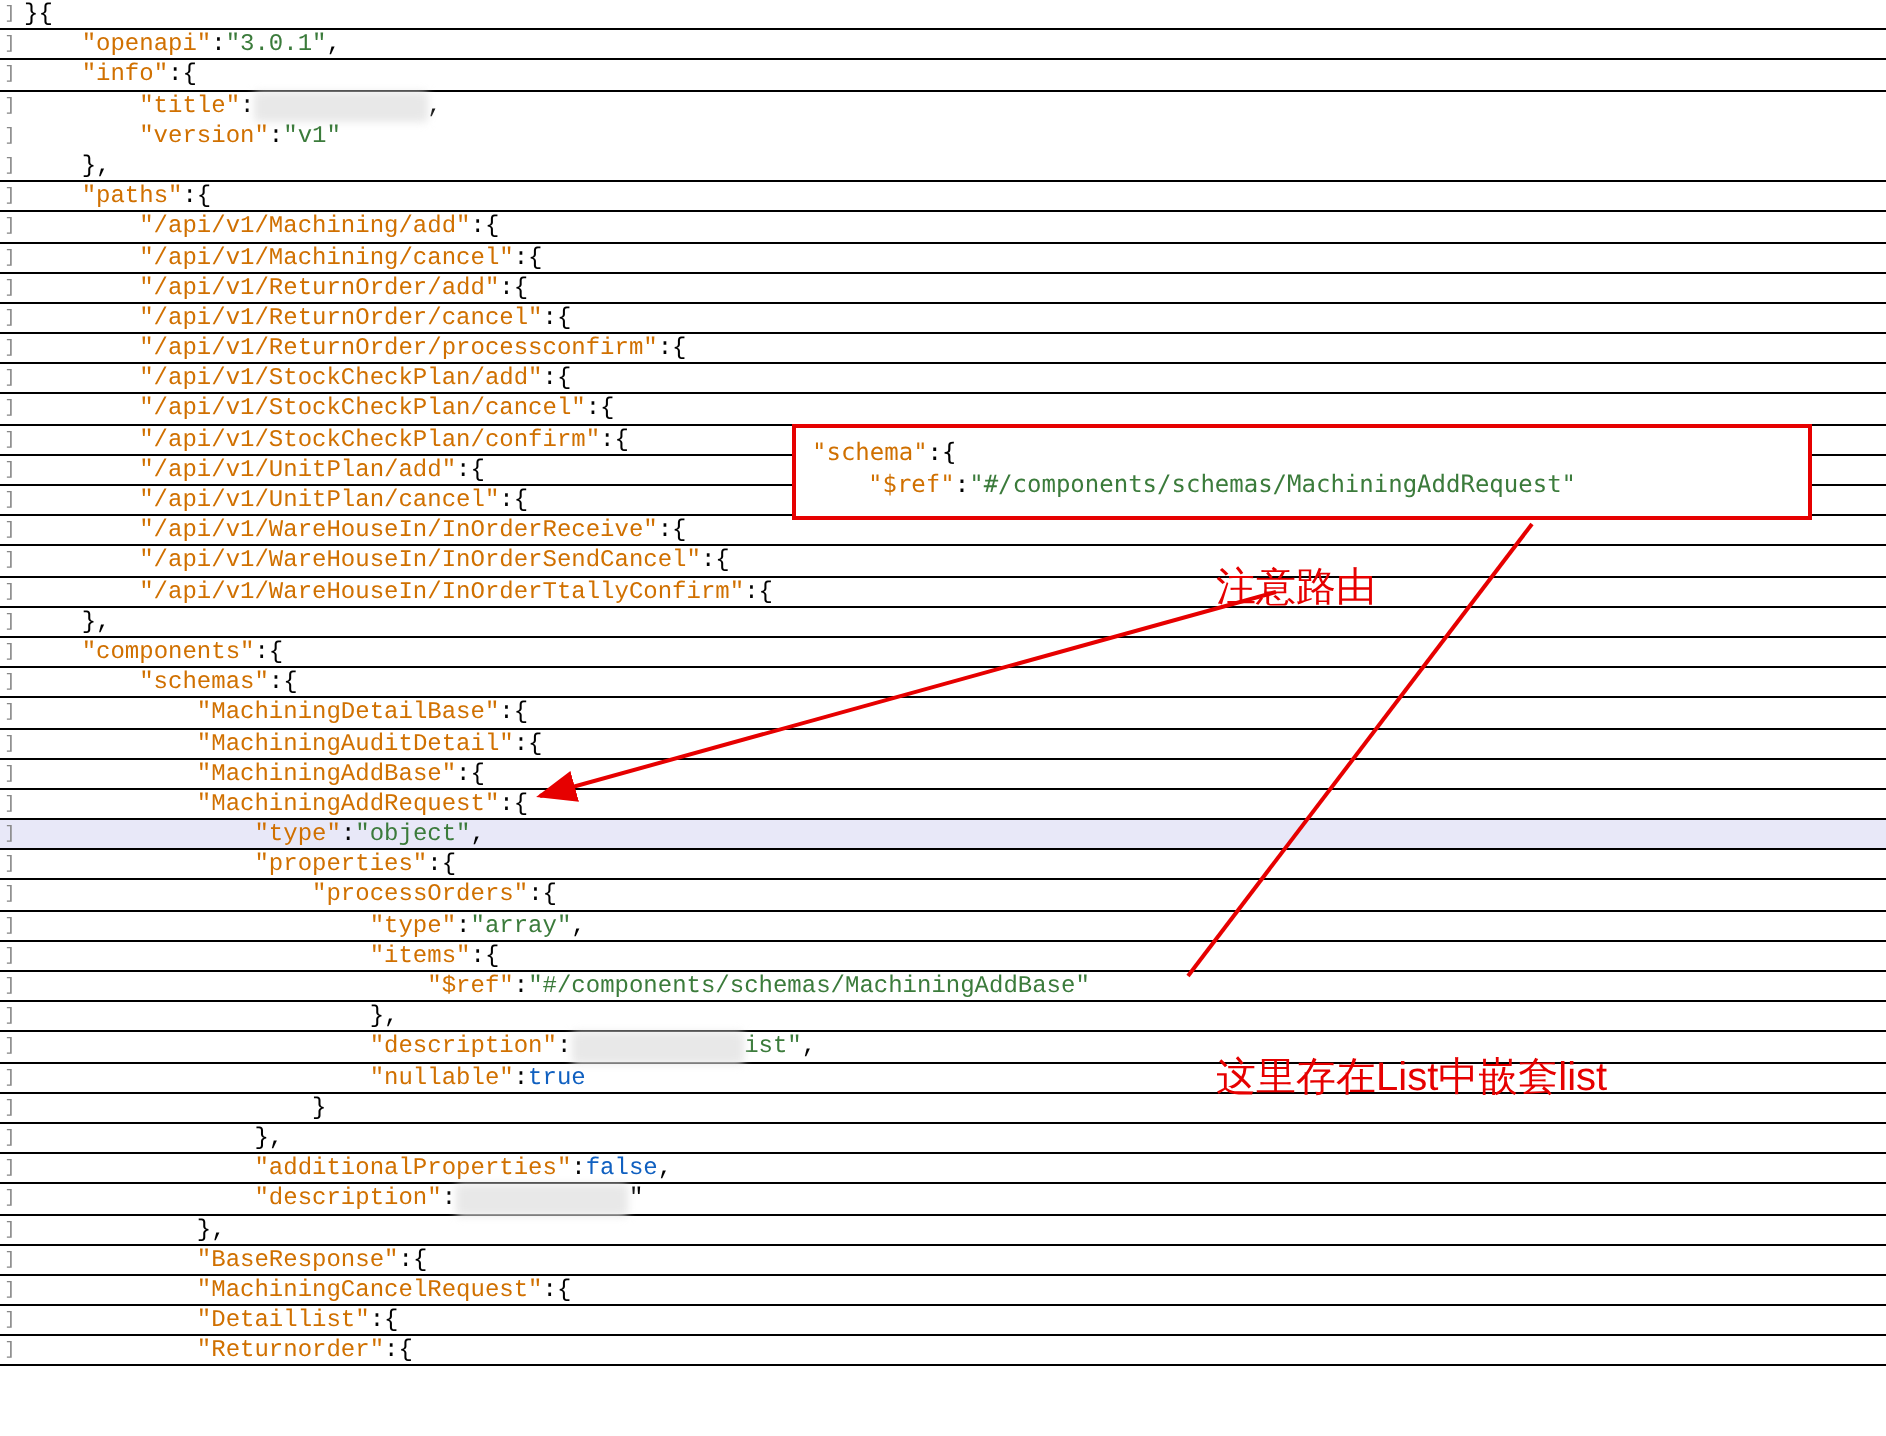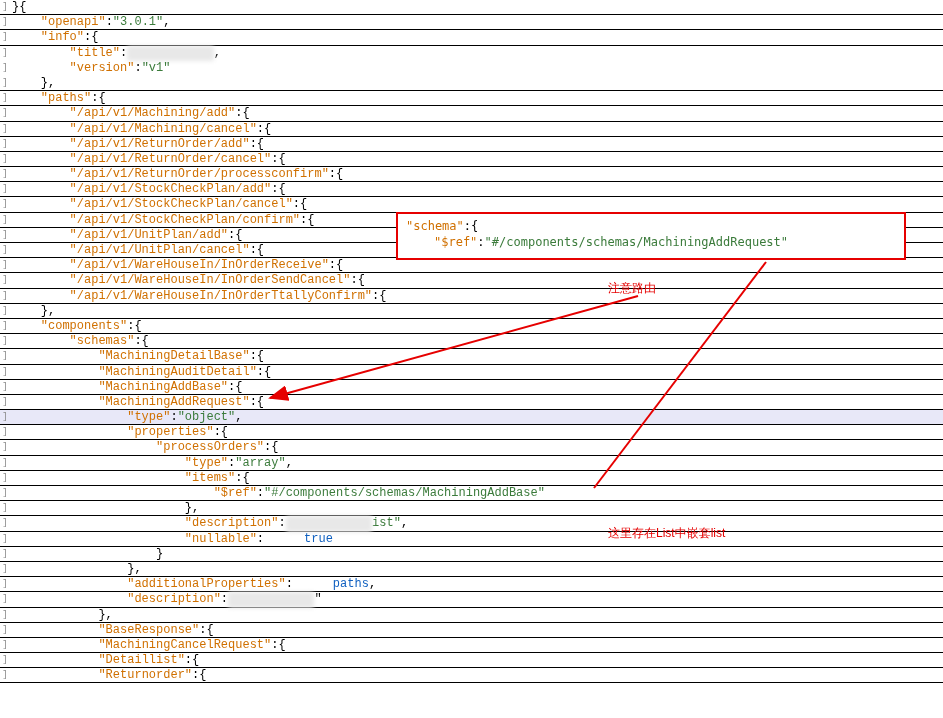--- a/index.html
+++ b/index.html
@@ -27,21 +27,21 @@
   position: absolute;
   left: 0; top: 0;
   width: 10px;
   height: 100%;
   font-size: 9px;
   color: #888;
   text-align: center;
 }
 .key { color: #d07000; }
 .str { color: #3b7b3b; }
-.bool { color: #1060c0; margin-left: 40px; }
+.bool { color: #1060c0; }
 .punc { color: #000; }
 .blur {
   display: inline-block;
   background: #e8e8e8;
   filter: blur(2px);
   color: transparent;
   border-radius: 2px;
 }
 .callout-box {
   position: absolute;
@@ -54,21 +54,21 @@
   padding: 4px 8px;
   font-family: Consolas, monospace;
   font-size: 12px;
   line-height: 16px;
   z-index: 10;
 }
 .anno {
   position: absolute;
   color: #e60000;
   font-family: "Microsoft YaHei", sans-serif;
-  font-size: 12px;
+  font-size: 20px;
   z-index: 15;
 }
 svg.arrows {
   position: absolute;
   top: 0; left: 0;
   width: 943px; height: 718px;
   pointer-events: none;
   z-index: 12;
 }
 </style>
@@ -107,21 +107,21 @@
     <div class="line"><span class="gutter">]</span>                <span class="key">"properties"</span><span class="punc">:{</span></div>
     <div class="line"><span class="gutter">]</span>                    <span class="key">"processOrders"</span><span class="punc">:{</span></div>
     <div class="line"><span class="gutter">]</span>                        <span class="key">"type"</span><span class="punc">:</span><span class="str">"array"</span><span class="punc">,</span></div>
     <div class="line"><span class="gutter">]</span>                        <span class="key">"items"</span><span class="punc">:{</span></div>
     <div class="line"><span class="gutter">]</span>                            <span class="key">"$ref"</span><span class="punc">:</span><span class="str">"#/components/schemas/MachiningAddBase"</span></div>
     <div class="line"><span class="gutter">]</span>                        <span class="punc">},</span></div>
     <div class="line"><span class="gutter">]</span>                        <span class="key">"description"</span><span class="punc">:</span><span class="blur">████████████</span><span class="str">ist"</span><span class="punc">,</span></div>
     <div class="line"><span class="gutter">]</span>                        <span class="key">"nullable"</span><span class="punc">:</span><span class="bool">true</span></div>
     <div class="line"><span class="gutter">]</span>                    <span class="punc">}</span></div>
     <div class="line"><span class="gutter">]</span>                <span class="punc">},</span></div>
-    <div class="line"><span class="gutter">]</span>                <span class="key">"additionalProperties"</span><span class="punc">:</span><span class="bool">paths</span><span class="punc">,</span></div>
+    <div class="line"><span class="gutter">]</span>                <span class="key">"additionalProperties"</span><span class="punc">:</span><span class="bool">false</span><span class="punc">,</span></div>
     <div class="line"><span class="gutter">]</span>                <span class="key">"description"</span><span class="punc">:</span><span class="blur">████████████</span><span class="punc">"</span></div>
     <div class="line"><span class="gutter">]</span>            <span class="punc">},</span></div>
     <div class="line"><span class="gutter">]</span>            <span class="key">"BaseResponse"</span><span class="punc">:{</span></div>
     <div class="line"><span class="gutter">]</span>            <span class="key">"MachiningCancelRequest"</span><span class="punc">:{</span></div>
     <div class="line"><span class="gutter">]</span>            <span class="key">"Detaillist"</span><span class="punc">:{</span></div>
     <div class="line"><span class="gutter">]</span>            <span class="key">"Returnorder"</span><span class="punc">:{</span></div>
   </div>
 
 <div class="callout-box">
   <div><span class="key">"schema"</span><span class="punc">:{</span></div>

